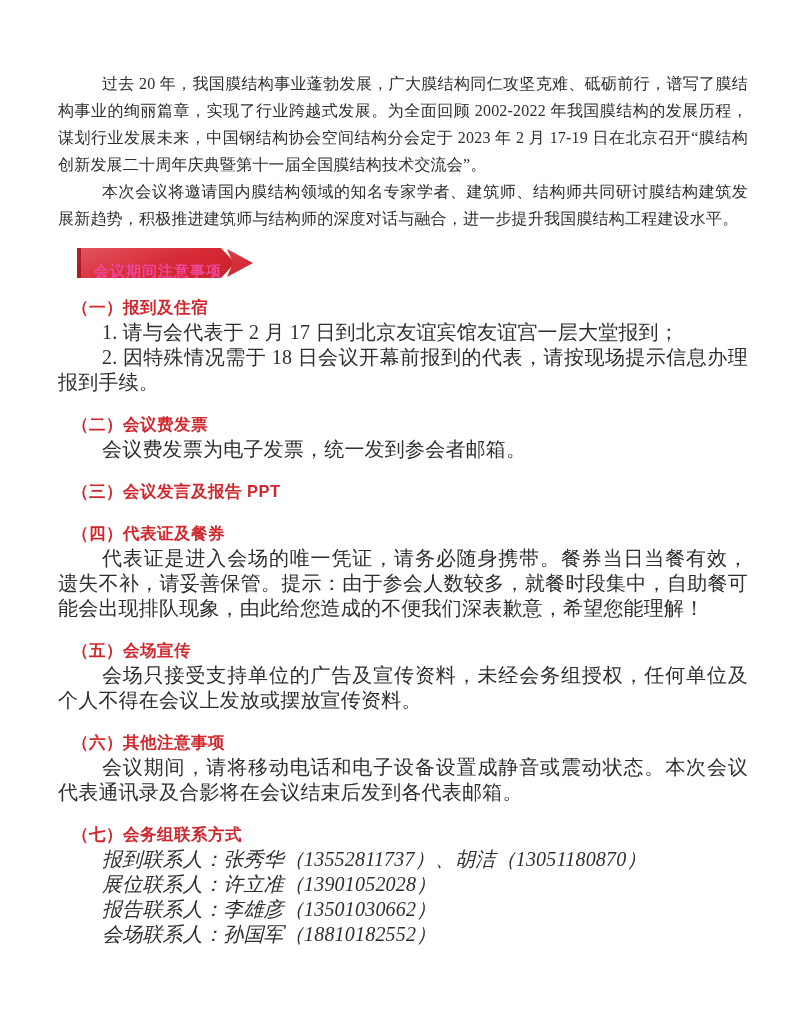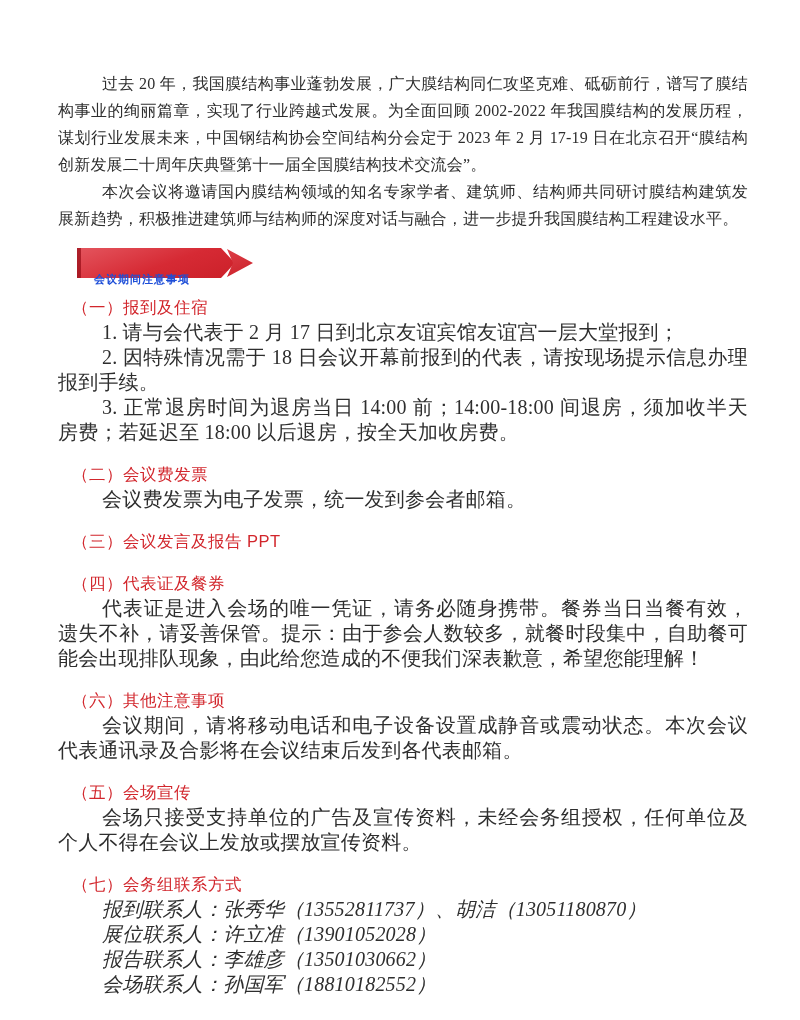--- a/index.html
+++ b/index.html
@@ -22,29 +22,29 @@
       linear-gradient(90deg, rgba(155,15,25,0.75) 0px, rgba(155,15,25,0.75) 4px, rgba(155,15,25,0) 4px),
       linear-gradient(160deg, #e4555e 0%, #d62a34 55%, #cb2029 100%);
     clip-path:polygon(0 0, 144px 0, 158px 15px, 144px 30px, 0 30px);
   }
   .banner-arrow{
     position:absolute;left:150px;top:1px;width:26px;height:28px;
     background:linear-gradient(160deg,#dd3f48 0%,#cb2029 100%);
     clip-path:polygon(0 0, 26px 14px, 0 28px, 6px 14px);
   }
   .banner-label{
-    position:absolute;left:17px;top:16px;height:30px;line-height:30px;
-    color:#1d4ed8;font-family:"Liberation Sans","DejaVu Sans",sans-serif;
-    font-weight:bold;font-size:11px;letter-spacing:1px;white-space:nowrap;
+    position:absolute;left:17px;top:8px;height:30px;line-height:30px;
+    color:#ec4899;font-family:"Liberation Sans","DejaVu Sans",sans-serif;
+    font-weight:bold;font-size:15px;letter-spacing:1px;white-space:nowrap;
   }
   .sec{margin-top:11px;}
   .sec-title{
     margin:16px 0 0 14px;
     font-family:"Liberation Sans","DejaVu Sans",sans-serif;
-    font-weight:normal;color:#d2262c;font-size:16.5px;line-height:26px;
+    font-weight:bold;color:#d2262c;font-size:16.5px;line-height:26px;
     letter-spacing:0.5px;white-space:nowrap;
   }
   .sec p{
     margin:0;font-size:20px;line-height:25px;
     text-align:justify;text-indent:44px;letter-spacing:0.2px;
   }
   .sec.contacts p{text-align:left;line-height:25px;font-style:italic;}
 </style>
 </head>
 <body>
@@ -58,45 +58,44 @@
     <div class="banner">
       <div class="banner-body"></div>
       <div class="banner-arrow"></div>
       <span class="banner-label">会议期间注意事项</span>
     </div>
 
     <div class="sec">
       <h3 class="sec-title">（一）报到及住宿</h3>
       <p>1. 请与会代表于 2 月 17 日到北京友谊宾馆友谊宫一层大堂报到；</p>
       <p>2. 因特殊情况需于 18 日会议开幕前报到的代表，请按现场提示信息办理报到手续。</p>
-      <p>3. 正常退房时间为退房当日 14:00 前；14:00-18:00 间退房，须加收半天房费；若延迟至 18:00 以后退房，按全天加收房费。</p>
     </div>
 
     <div class="sec">
       <h3 class="sec-title">（二）会议费发票</h3>
       <p>会议费发票为电子发票，统一发到参会者邮箱。</p>
     </div>
 
     <div class="sec">
       <h3 class="sec-title">（三）会议发言及报告 PPT</h3>
     </div>
 
     <div class="sec">
       <h3 class="sec-title">（四）代表证及餐券</h3>
       <p>代表证是进入会场的唯一凭证，请务必随身携带。餐券当日当餐有效，遗失不补，请妥善保管。提示：由于参会人数较多，就餐时段集中，自助餐可能会出现排队现象，由此给您造成的不便我们深表歉意，希望您能理解！</p>
     </div>
 
     <div class="sec">
-      <h3 class="sec-title">（六）其他注意事项</h3>
-      <p>会议期间，请将移动电话和电子设备设置成静音或震动状态。本次会议代表通讯录及合影将在会议结束后发到各代表邮箱。</p>
+      <h3 class="sec-title">（五）会场宣传</h3>
+      <p>会场只接受支持单位的广告及宣传资料，未经会务组授权，任何单位及个人不得在会议上发放或摆放宣传资料。</p>
     </div>
 
     <div class="sec">
-      <h3 class="sec-title">（五）会场宣传</h3>
-      <p>会场只接受支持单位的广告及宣传资料，未经会务组授权，任何单位及个人不得在会议上发放或摆放宣传资料。</p>
+      <h3 class="sec-title">（六）其他注意事项</h3>
+      <p>会议期间，请将移动电话和电子设备设置成静音或震动状态。本次会议代表通讯录及合影将在会议结束后发到各代表邮箱。</p>
     </div>
 
     <div class="sec contacts">
       <h3 class="sec-title">（七）会务组联系方式</h3>
       <p>报到联系人：张秀华（13552811737）、胡洁（13051180870）</p>
       <p>展位联系人：许立准（13901052028）</p>
       <p>报告联系人：李雄彦（13501030662）</p>
       <p>会场联系人：孙国军（18810182552）</p>
     </div>
 

